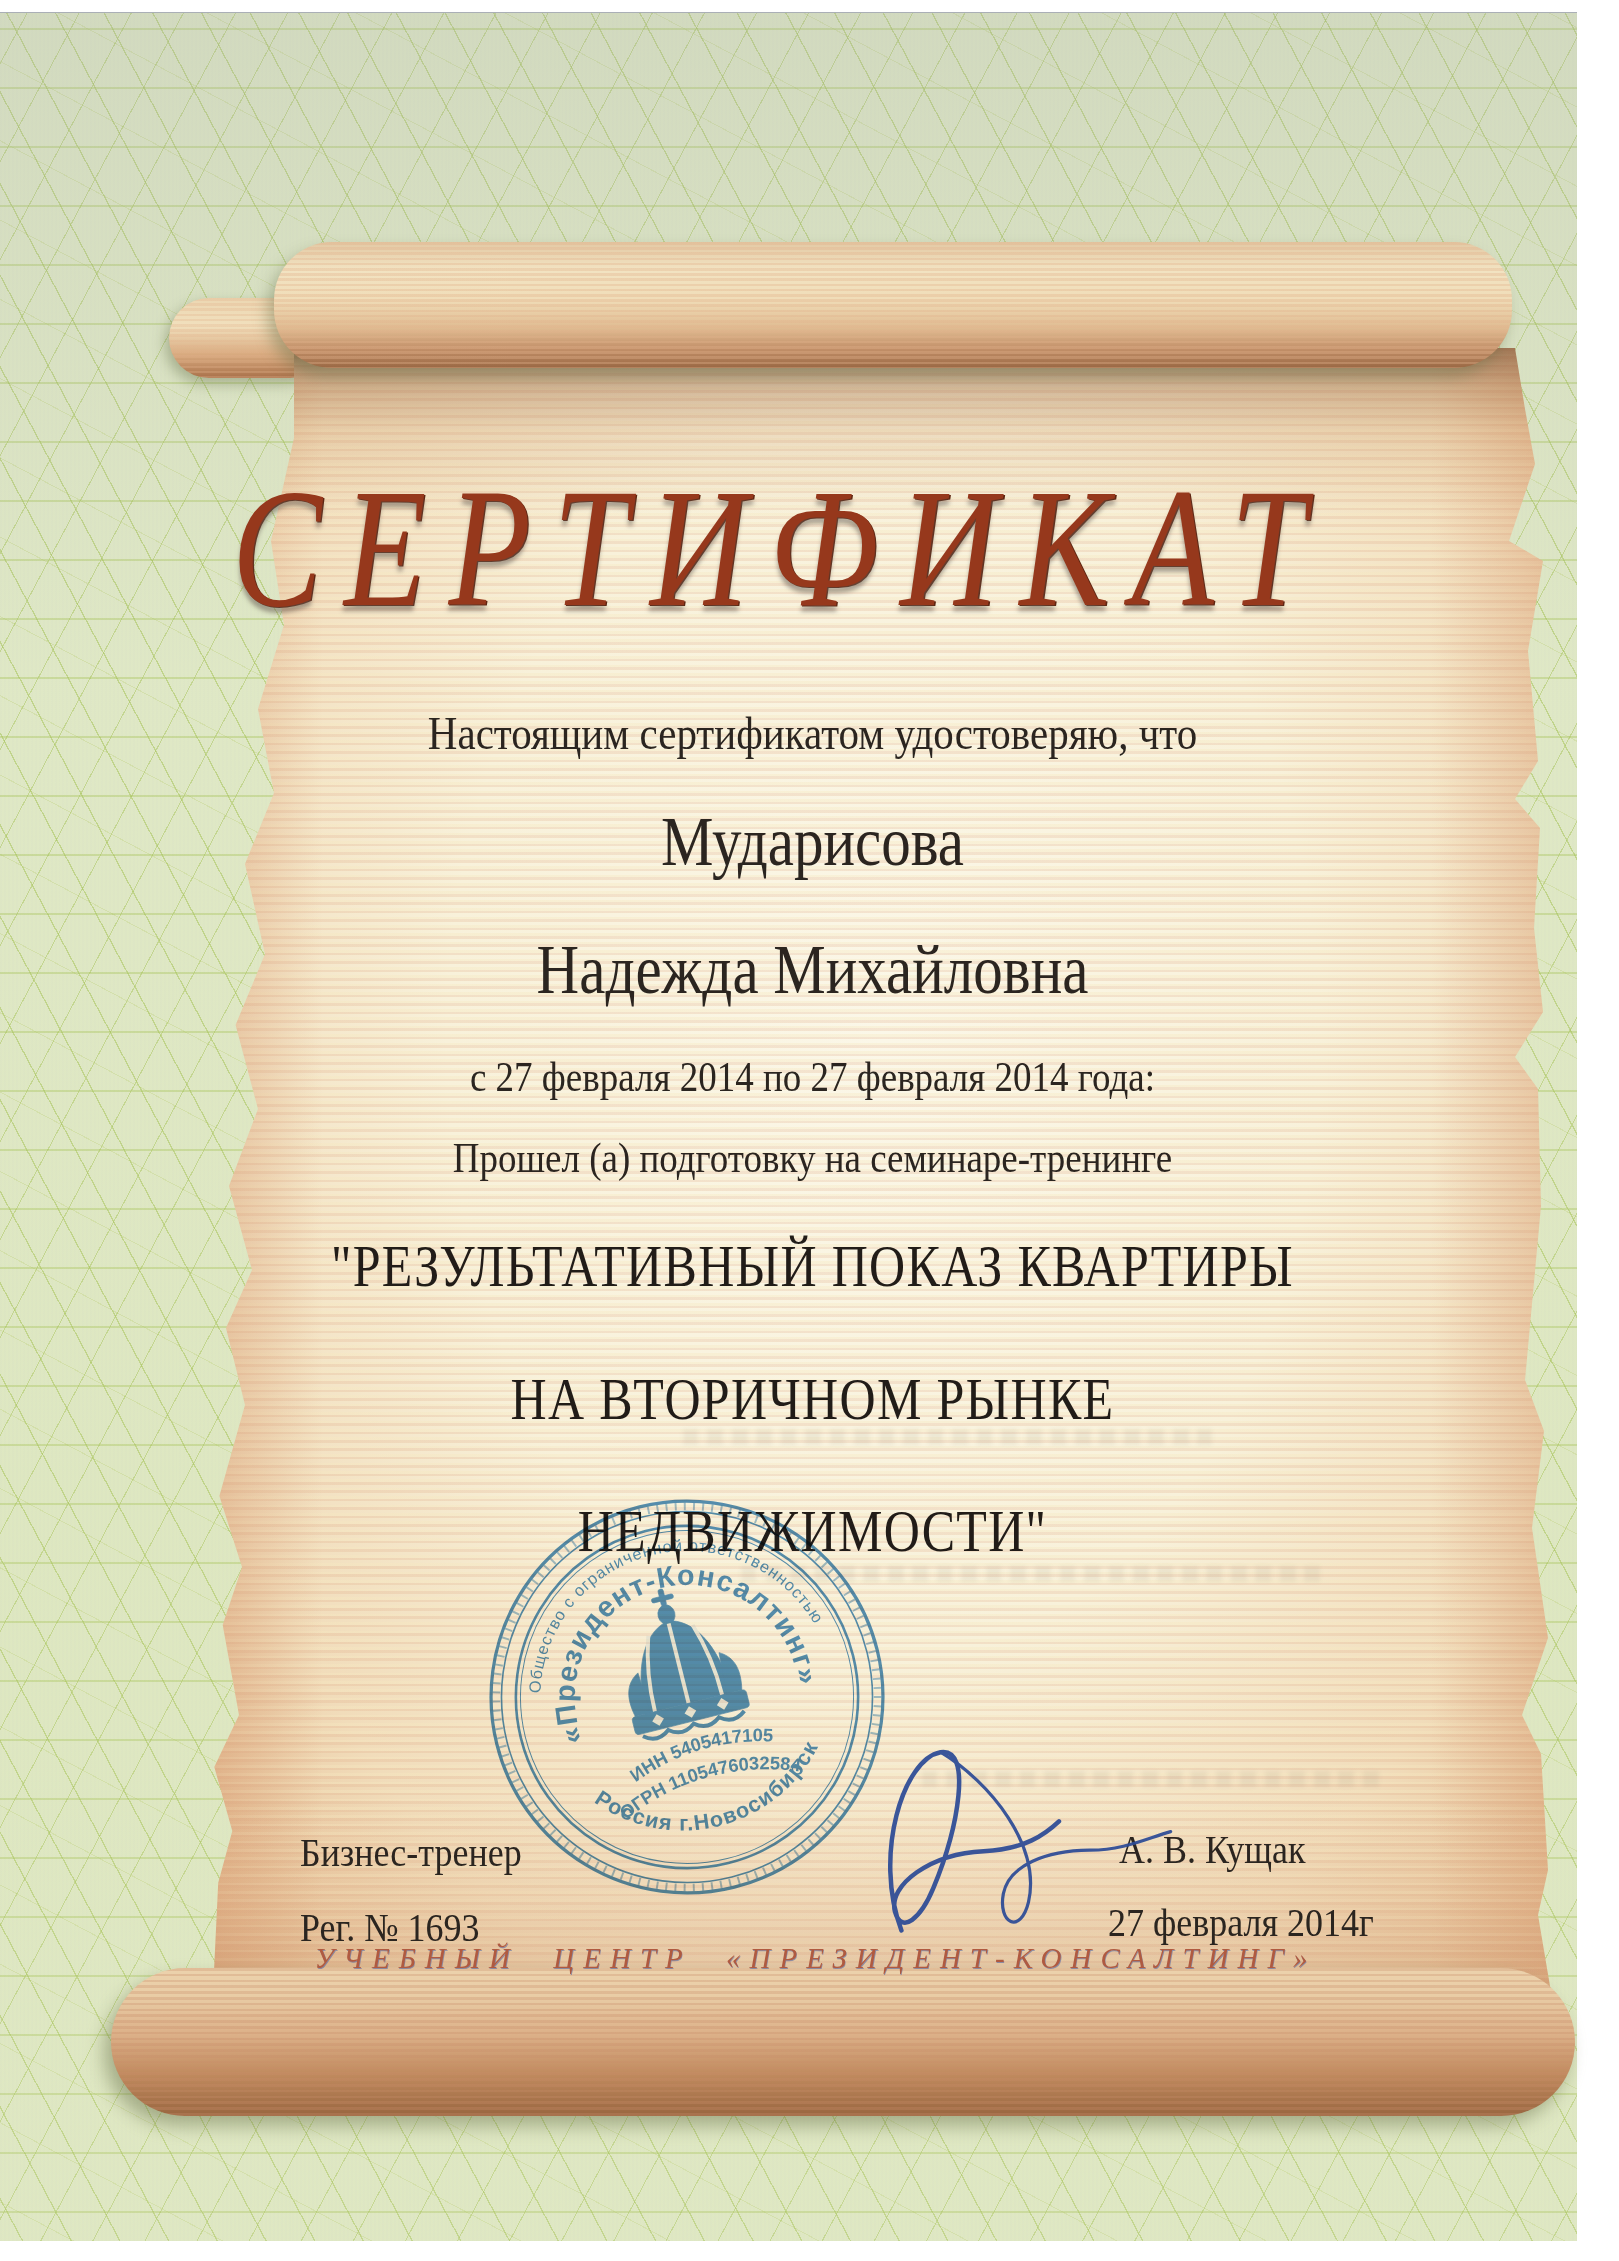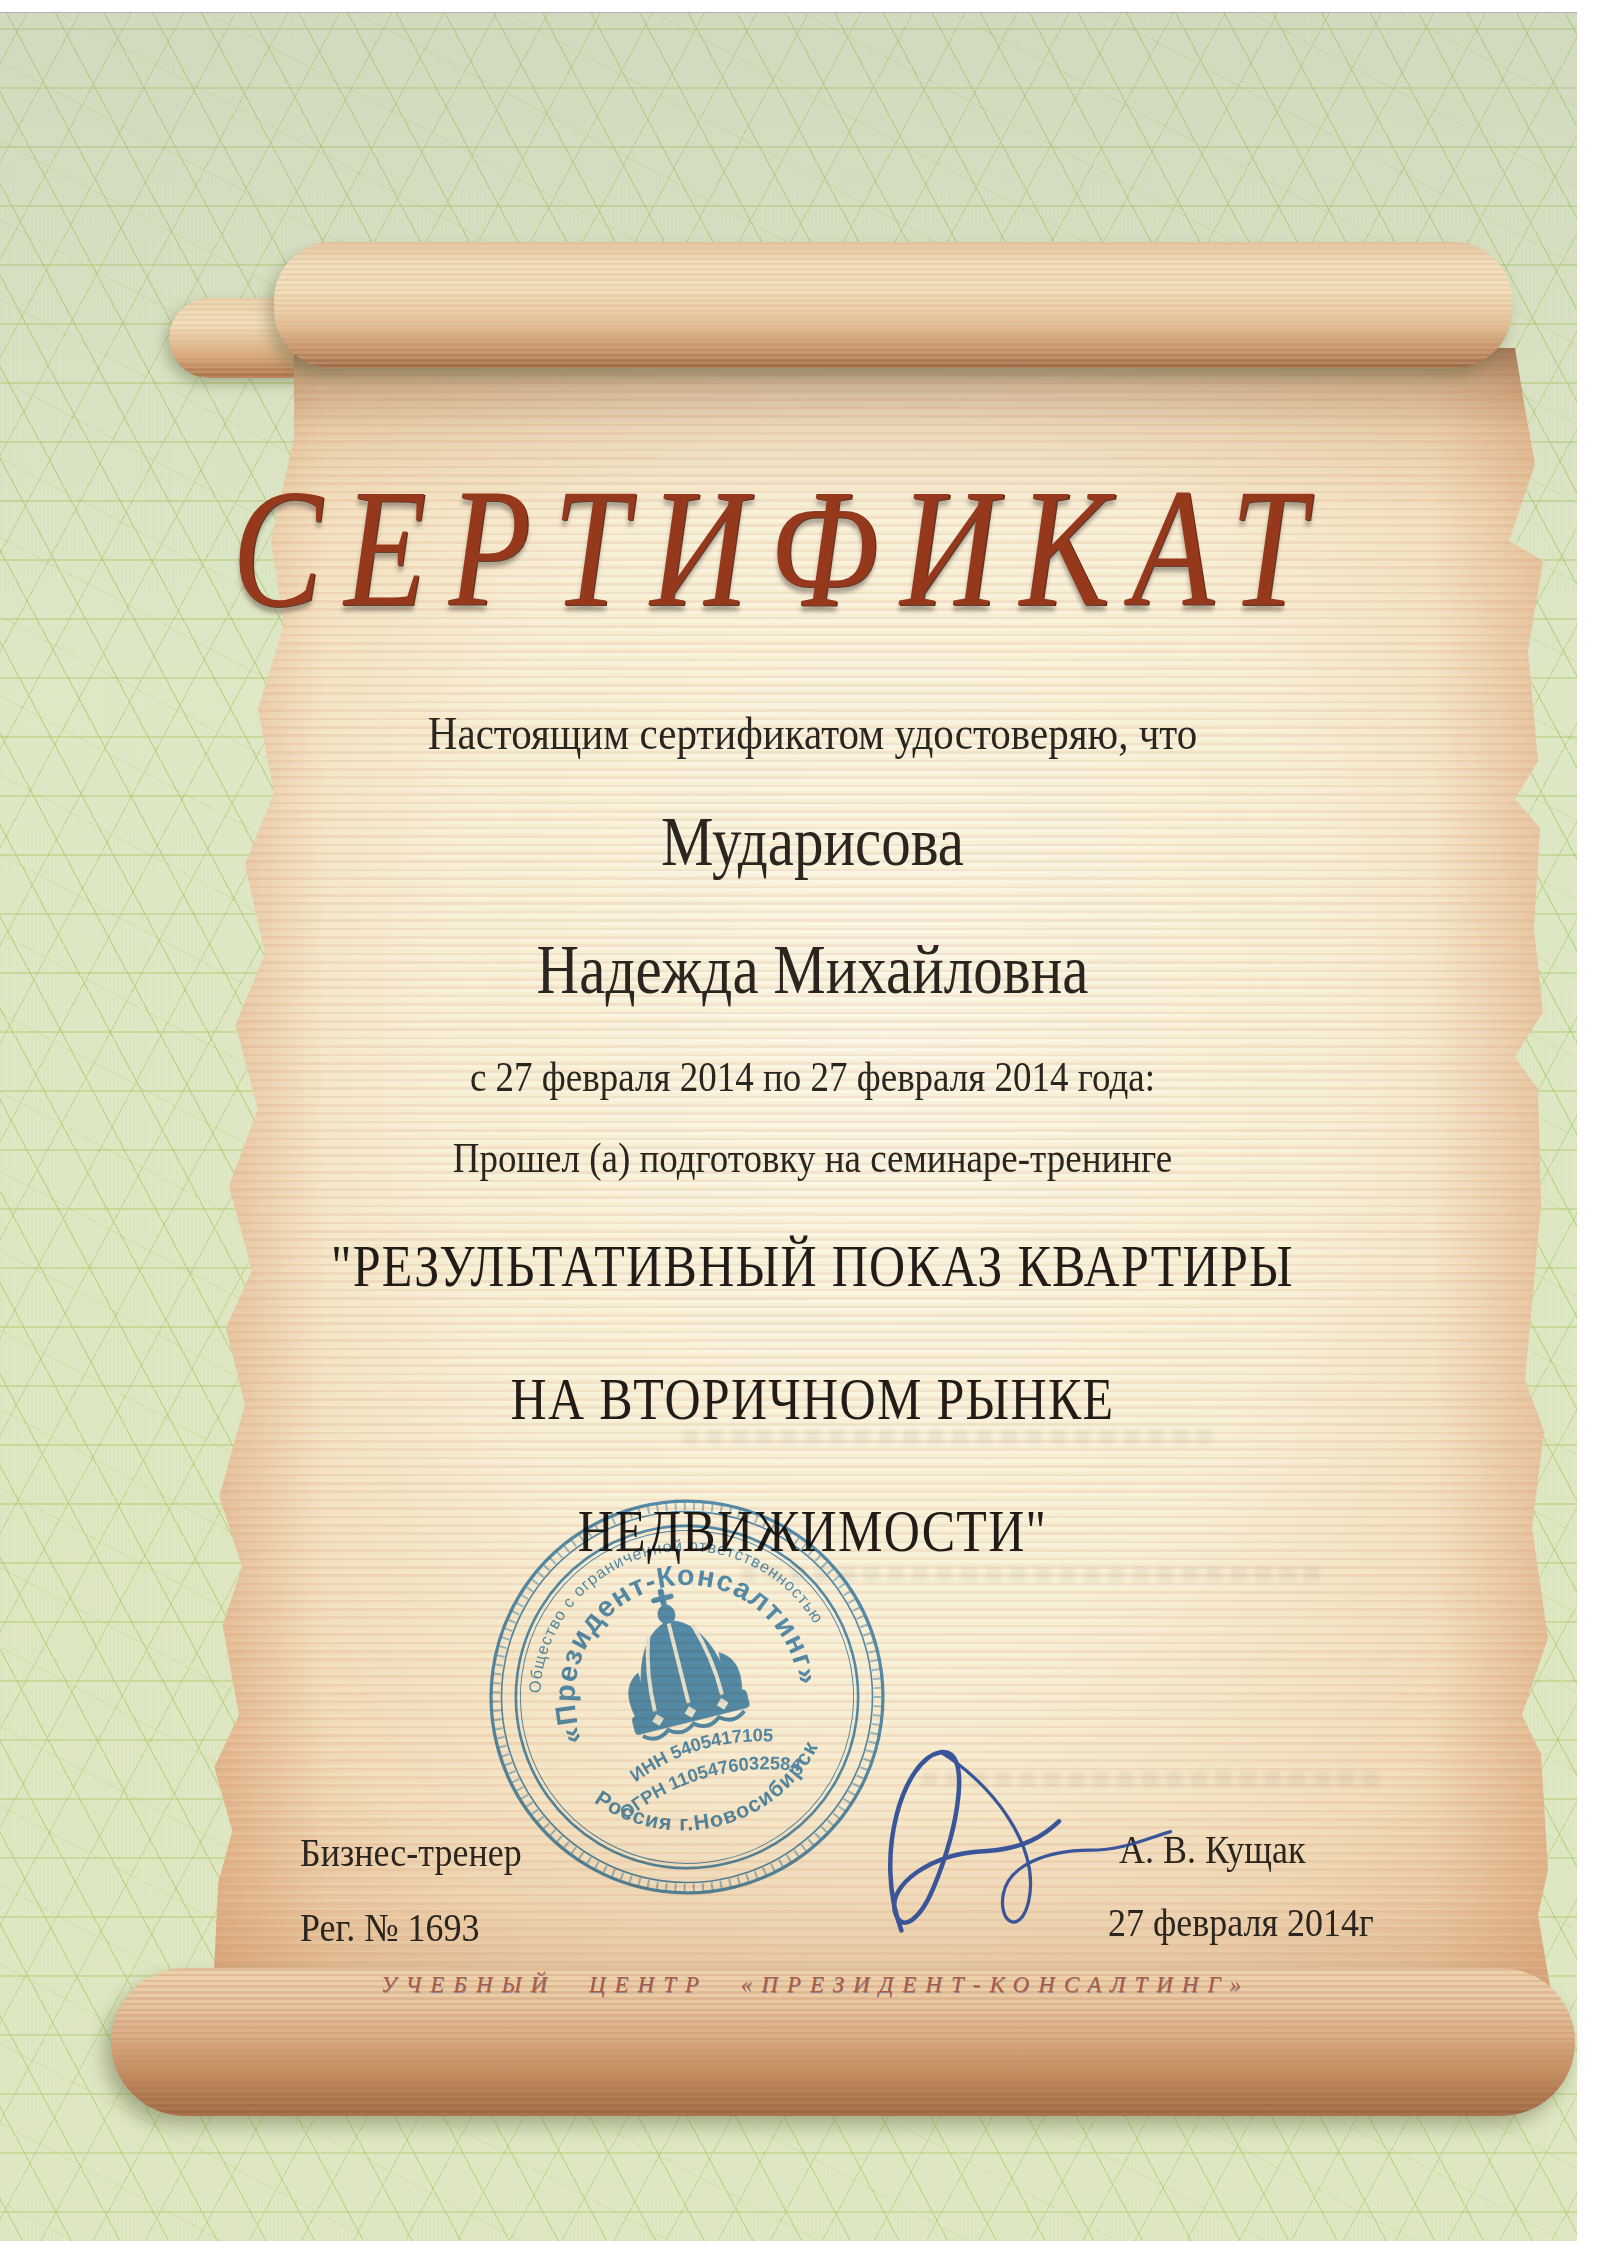--- a/index.html
+++ b/index.html
@@ -66,23 +66,23 @@
   .surname{left:284px;top:807px;width:1057px;font-size:59px;transform:scaleY(1.2);}
   .given{left:284px;top:935px;width:1057px;font-size:59px;transform:scaleY(1.2);}
   .period{left:284px;top:1055px;width:1057px;font-size:37px;transform:scaleY(1.12);}
   .completion{left:284px;top:1136px;width:1057px;font-size:37px;transform:scaleY(1.12);}
   .course{left:284px;width:1057px;font-size:50px;letter-spacing:1.3px;transform:scaleY(1.18);
     color:#211c18;}
   .course1{top:1237px;} .course2{top:1370px;} .course3{top:1502px;}
   .sig-label{font-size:36px;transform:scaleY(1.1);text-align:left;}
   .lab-role{left:300px;top:1832px;} .lab-reg{left:300px;top:1907px;}
   .lab-name{left:1119px;top:1829px;} .lab-date{left:1108px;top:1902px;}
-  .footer-line{left:293px;top:1942px;width:1045px;font-size:23px;font-style:italic;
+  .footer-line{left:293px;top:1942px;width:1045px;font-size:29px;font-style:italic;
     letter-spacing:9px;word-spacing:18px;color:#b05a40;z-index:9;
-    text-shadow:0.6px 0.6px 0 rgba(70,95,165,.55);margin-top:30px;}
+    text-shadow:0.6px 0.6px 0 rgba(70,95,165,.55);}
   
   .ghost{position:absolute;height:15.5px;opacity:.30;filter:blur(1.9px);
     background:repeating-linear-gradient(90deg, rgba(125,120,108,.30) 0 15.5px, rgba(0,0,0,0) 15.5px 24.5px);}
   .g1{left:683px;top:1429px;width:529px;} .g2{left:741px;top:1566px;width:580px;}
   .g3{left:922px;top:1771px;width:464px;}
   
   .stamp{position:absolute;left:478px;top:1488px;width:418px;height:418px;
     transform:rotate(-14deg);opacity:.93;mix-blend-mode:multiply;z-index:8;}
   .signature{position:absolute;left:833px;top:1710px;width:361px;height:251px;
     transform:rotate(-4deg);z-index:9;opacity:.92;}

